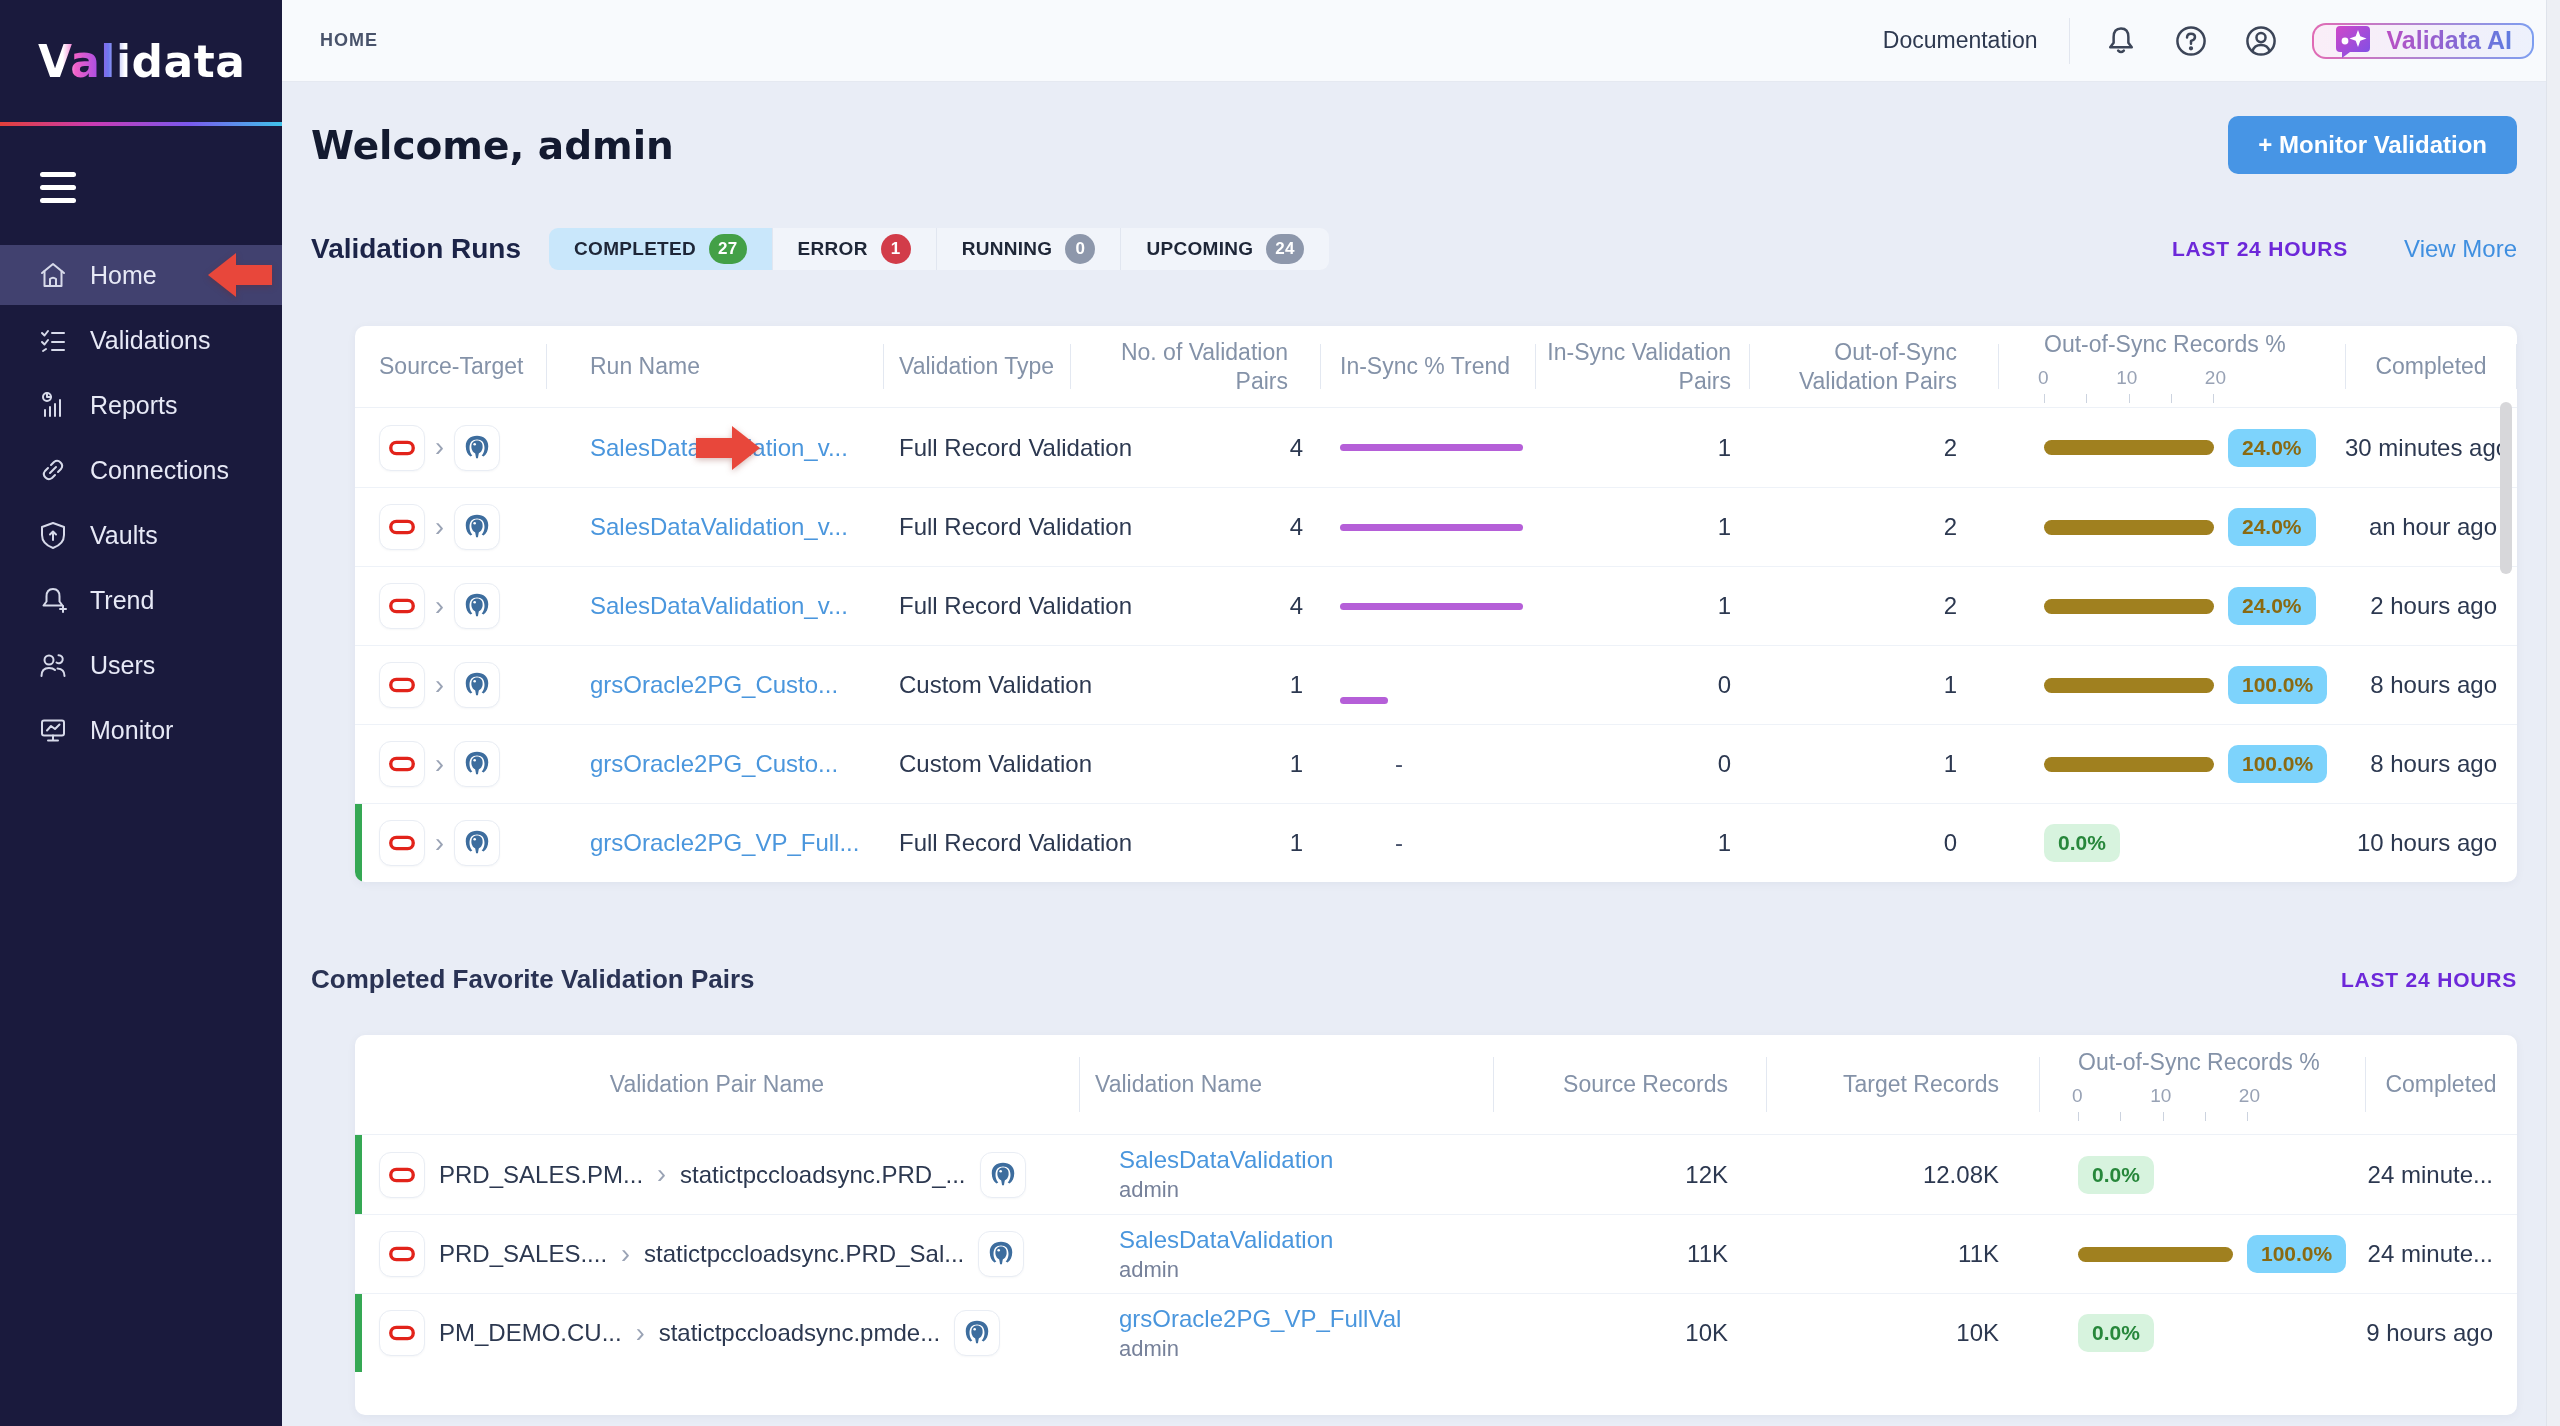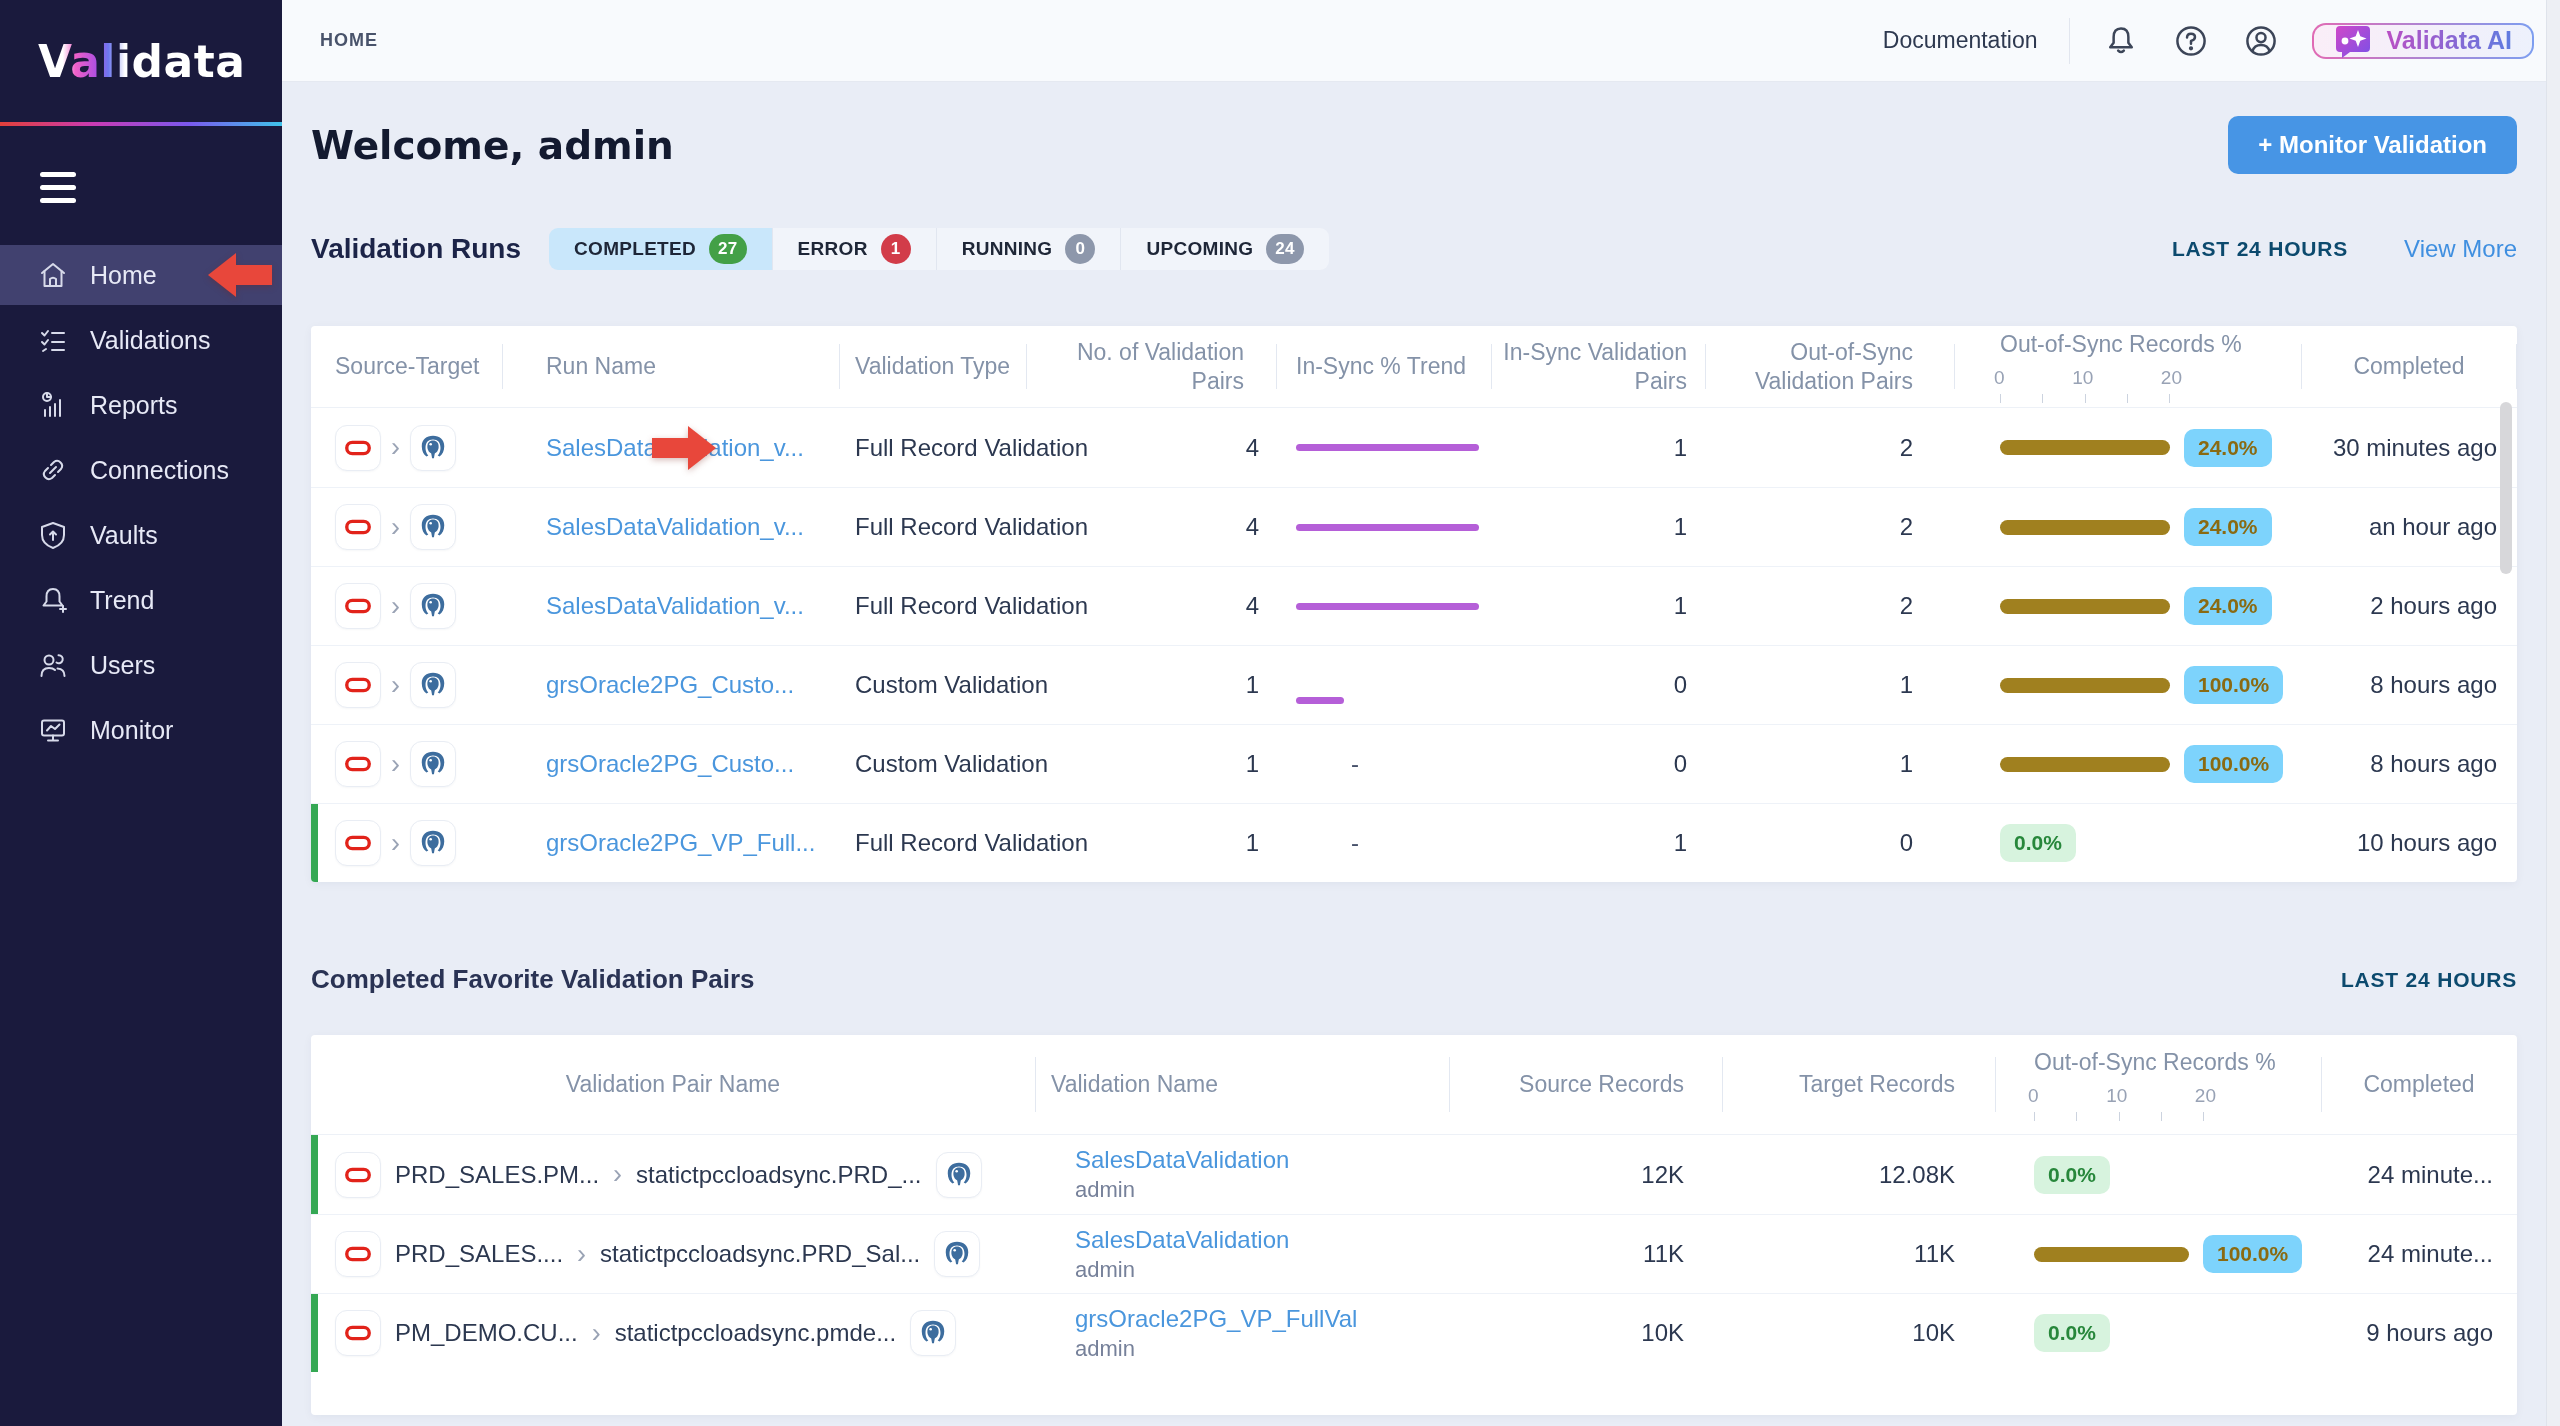--- a/index.html
+++ b/index.html
@@ -46,25 +46,25 @@
   .runs-head { display:flex; align-items:center; margin-top:54px; }
   .section-title { font-size:28px; font-weight:700; color:#1c2448; }
   .tabs { display:flex; margin-left:28px; border-radius:9px; overflow:hidden; }
   .tab { display:flex; align-items:center; gap:13px; padding:0 25px; height:42px; background:#f1f4fa;
          font-size:19px; font-weight:700; color:#1e2637; letter-spacing:.3px; cursor:pointer; }
   .tab + .tab { border-left:1px solid #e1e6f0; }
   .tab.active { background:#c9e7fb; }
   .count { min-width:30px; height:30px; border-radius:15px; display:grid; place-items:center; color:#fff; font-size:17px; padding:0 9px; }
   .count.green { background:#43a047; } .count.red { background:#d23c49; } .count.gray { background:#8d97ab; }
   .runs-head-right { margin-left:auto; display:flex; align-items:center; gap:56px; }
-  .range-label { font-size:21px; font-weight:700; color:#0c4a6e; letter-spacing:.8px; }
+  .range-label { font-size:21px; font-weight:700; color:#6d28d9; letter-spacing:.8px; }
   .view-more { font-size:24px; color:#3f8fe0; cursor:pointer; }
 
   
-  .card { background:#fff; border-radius:4px; box-shadow:0 2px 10px rgba(25,39,80,.05); position:relative; overflow:hidden; }
+  .card { background:#fff; border-radius:10px; box-shadow:0 2px 10px rgba(25,39,80,.05); position:relative; overflow:hidden;margin-left:44px; }
   .runs-card { margin-top:56px; height:556px; }
   .fav-card  { margin-top:40px; height:380px; }
 
   .grid-runs { display:grid; grid-template-columns:191px 337px 187px 250px 215px 214px 249px 347px 1fr; align-items:center; }
   .grid-fav  { display:grid; grid-template-columns:724px 414px 273px 273px 326px 1fr; align-items:center; }
 
   .thead { height:82px; border-bottom:1px solid #edf1f7; color:#8492a8; font-size:23px; }
   .thead2 { height:100px; border-bottom:1px solid #edf1f7; color:#8492a8; font-size:23px; }
   .th { position:relative; height:100%; display:flex; align-items:center; line-height:1.25; }
   .th.sep::before { content:""; position:absolute; left:0; top:22%; height:56%; width:1px; background:#e3e8f1; }

